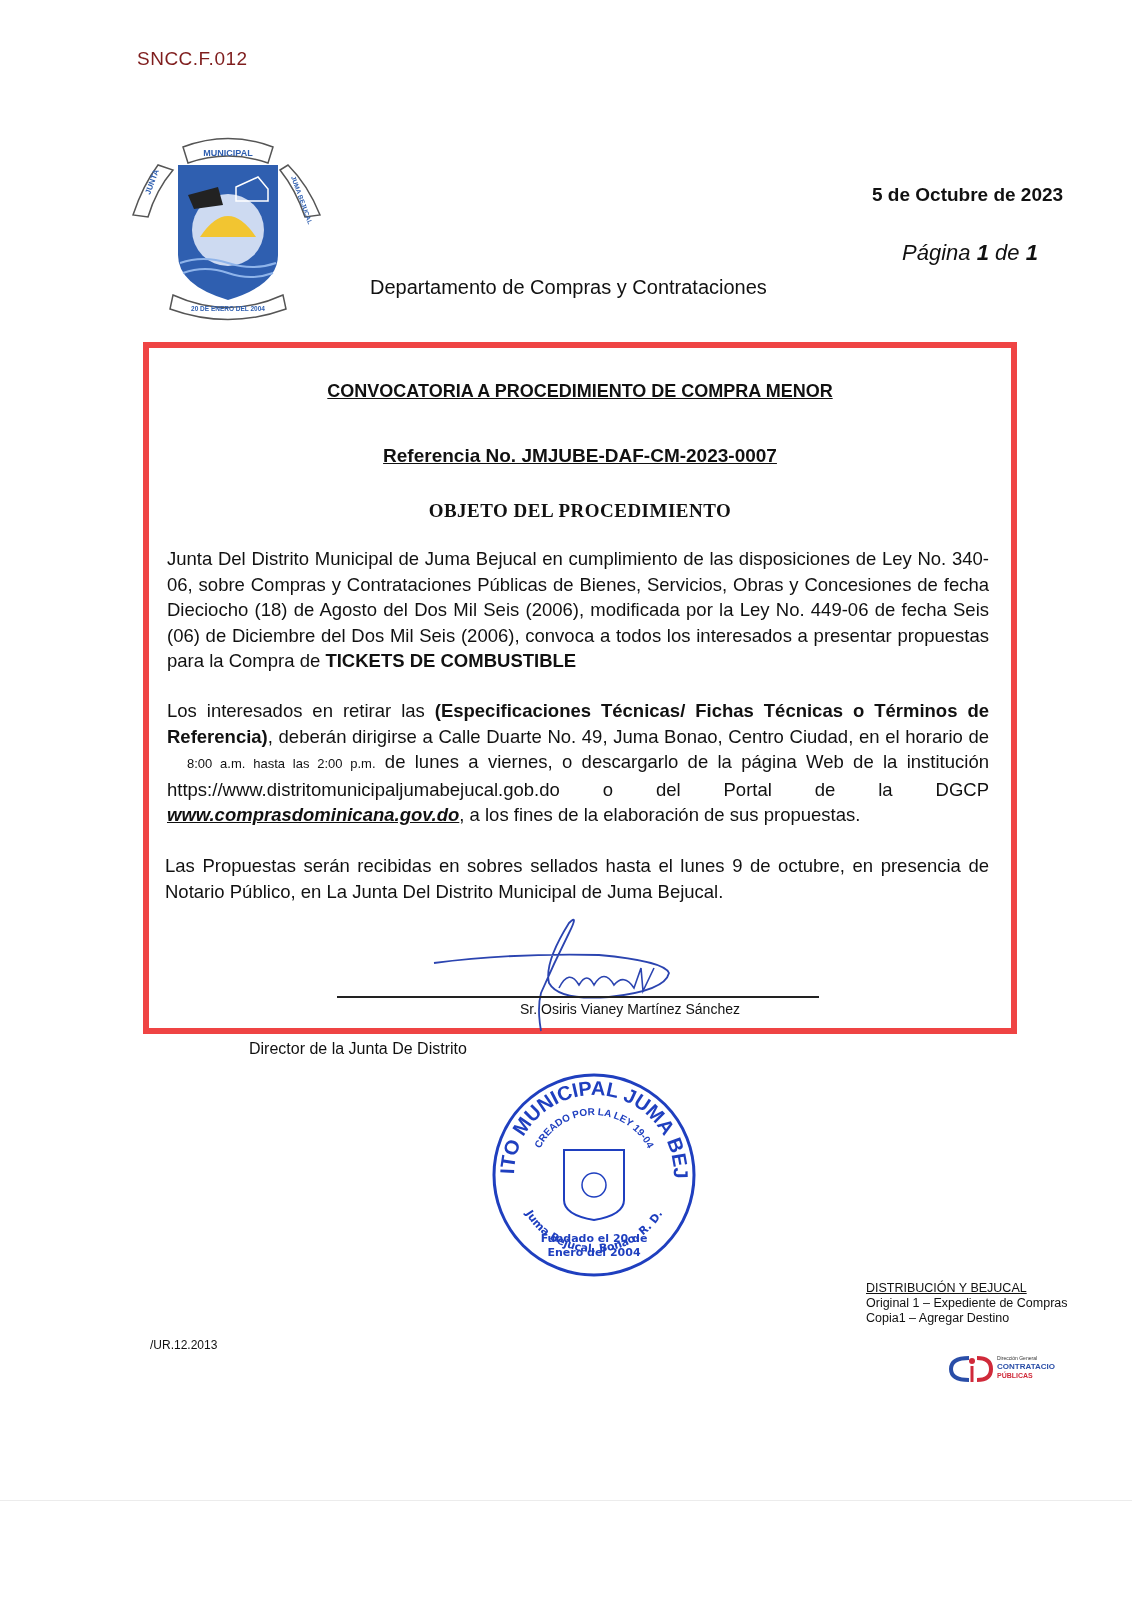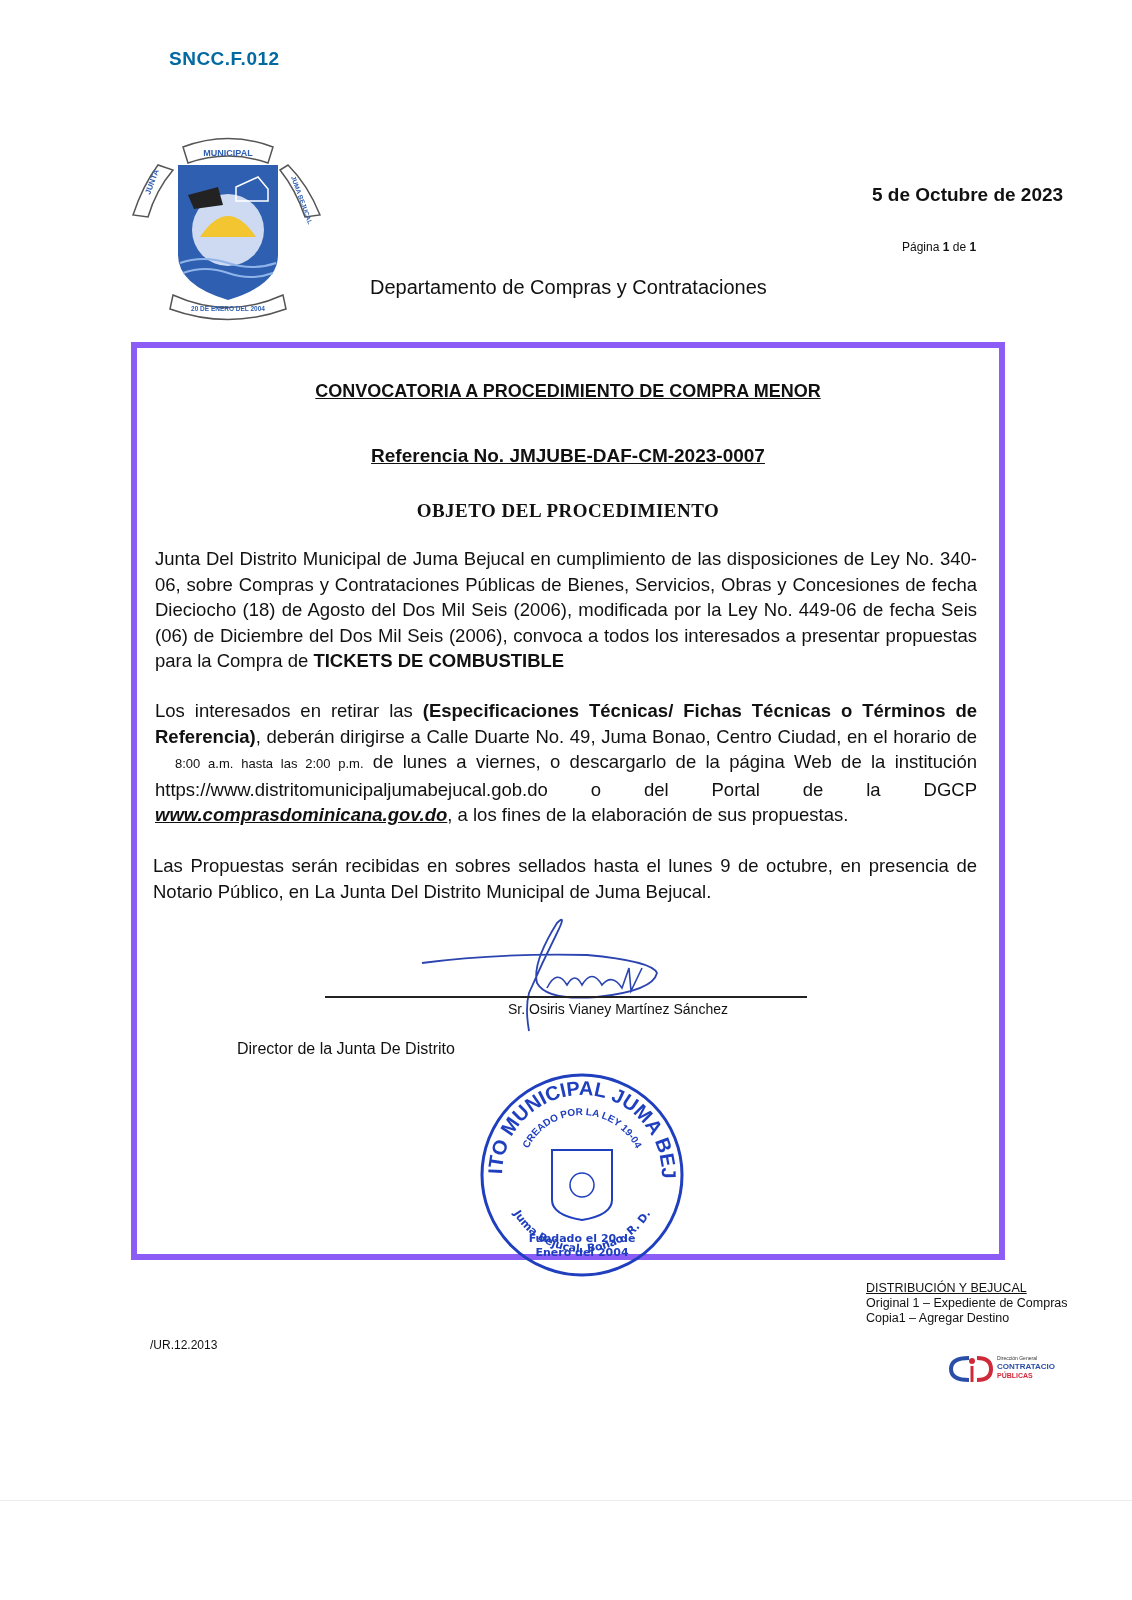--- a/index.html
+++ b/index.html
@@ -1,24 +1,24 @@
 <!DOCTYPE html>
 <html><head>
 <meta charset="utf-8">
 <style>
   html, body { margin:0; padding:0; background:#ffffff; }
   body { width:1132px; height:1600px; position:relative; overflow:hidden; font-family:"Liberation Sans", sans-serif; color:#111; }
   .abs { position:absolute; }
-  #form-code { left:137px; top:48px; font-size:19px; font-weight:bold; color:#0369a1; letter-spacing:0.5px;margin-left:32px; }
+  #form-code { left:137px; top:48px; font-size:19px; font-weight:normal; color:#7f1d1d; letter-spacing:0.5px; }
   #logo { left:128px; top:125px; width:200px; height:200px; }
   #date { left:872px; top:184px; font-size:19px;font-weight:bold; }
-  #page { left:902px; top:240px; font-size:12px; }
+  #page { left:902px; top:240px; font-size:22px;font-style:italic; }
   #page b { font-weight:bold; }
   #dept { left:370px; top:276px; font-size:20px; }
-  #box { left:131px; top:342px; width:874px; height:918px; border:6px solid #8b5cf6; box-sizing:border-box; }
+  #box { left:143px; top:342px; width:874px; height:692px; border:6px solid #ef4444; box-sizing:border-box; }
   .title { position:absolute; left:0; right:0; text-align:center; font-weight:bold; text-decoration:underline; font-size:18px; }
   #conv { top:33px; }
   #ref { top:97px; font-size:19px; }
   #obj { position:absolute; left:0; right:0; top:152px; text-align:center; font-family:"Liberation Serif", serif; font-weight:bold; font-size:19px; letter-spacing:0.5px; }
   .para { position:absolute; left:18px; right:22px; font-size:18.5px; line-height:25.5px; text-align:justify; }
   #p1 { top:198px; }
   #p2 { top:350px; }
   #p3 { top:505px; left:16px; }
   .small { font-size:13px;margin-left:20px; }
   .link { font-weight:bold; font-style:italic; text-decoration:underline; }

